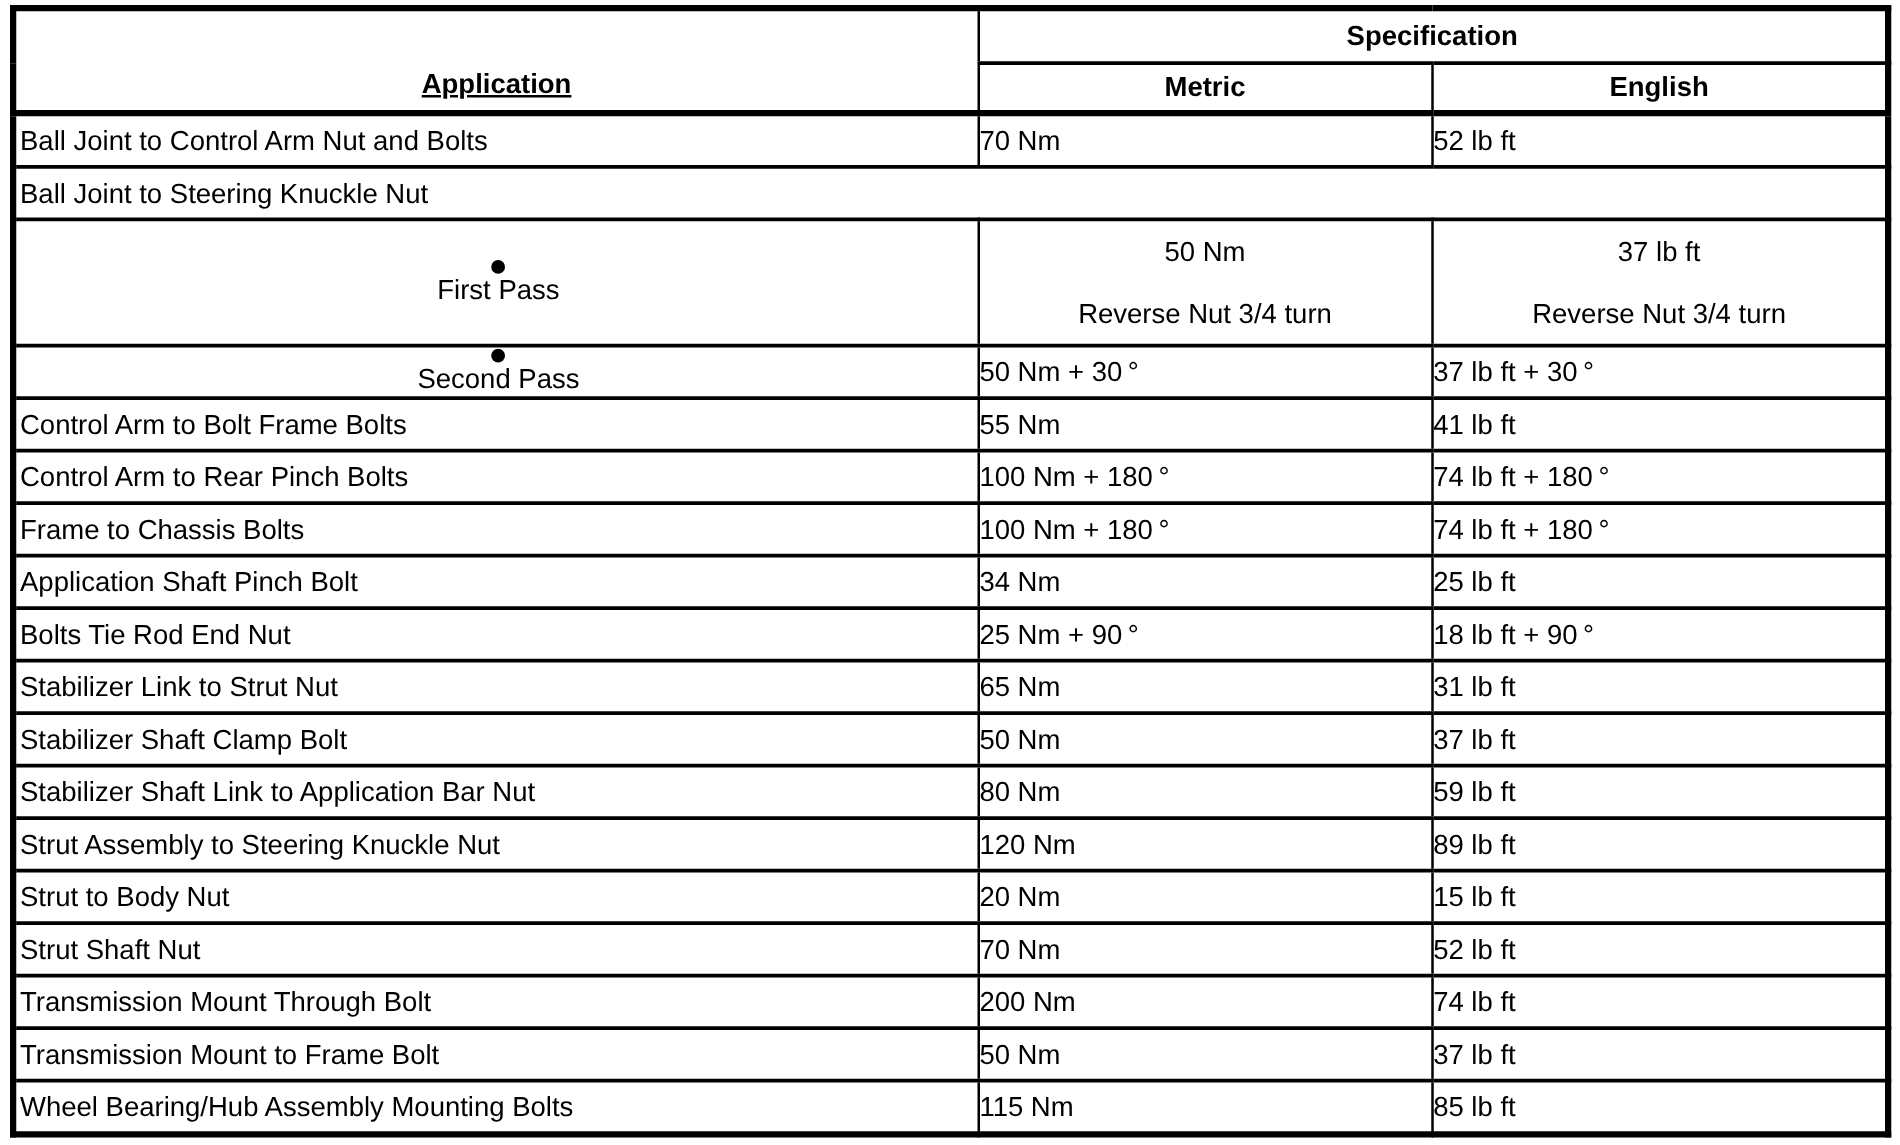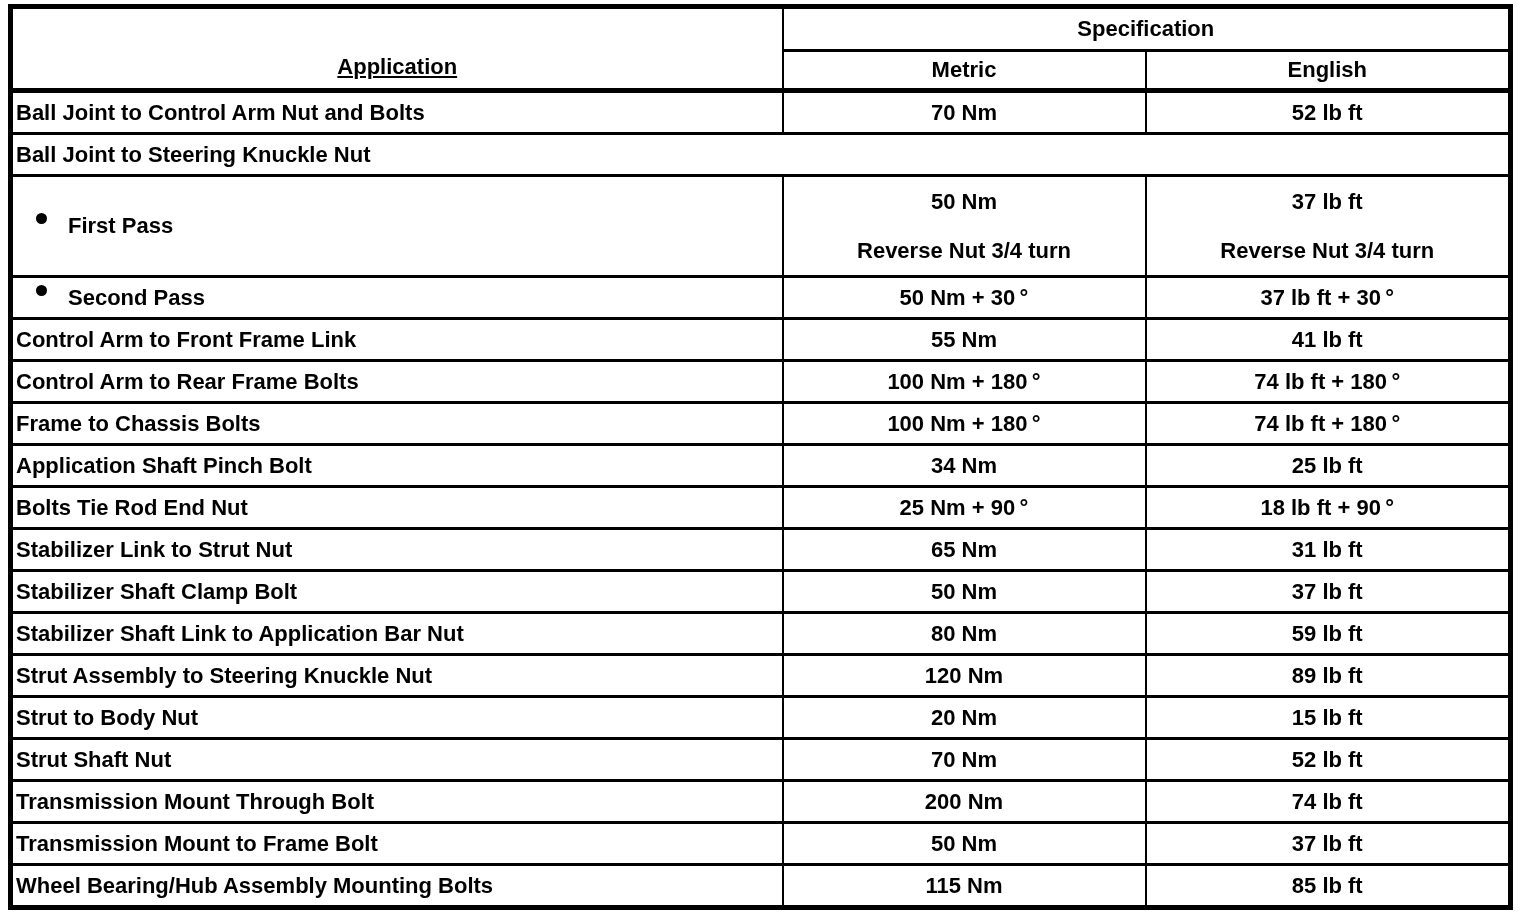--- a/index.html
+++ b/index.html
@@ -28,21 +28,20 @@
   .spec-table td {
     border-left: 2px solid #000000;
     border-right: 2px solid #000000;
     border-top: 3px solid #000000;
     border-bottom: 3px solid #000000;
     font-size: 22px;
     line-height: 26px;
     padding: 0;
     overflow: hidden;
     white-space: nowrap;
-    font-weight: bold;
   }
   .spec-table thead th {
     font-weight: bold;
     text-align: center;
   }
   th.spec-h {
     height: 40px;
     border-bottom-width: 2px;
     vertical-align: middle;
     margin-left: 48px;
@@ -61,35 +60,35 @@
   }
   .spec-table tbody td {
     height: 39px;
     vertical-align: middle;
   }
   td.app-cell {
     text-align: left;
     padding-left: 3px;
   }
   td.val-cell {
-    text-align: center;
   }
   tr.tall td {
     height: 98px;
   }
   .multiline {
     display: flex;
     flex-direction: column;
     justify-content: space-around;
     align-items: center;
     height: 98px;
   }
   .bullet-wrap {
     display: flex;
-    align-items: flex-start;
+    align-items: center;
+    flex-direction: column;
   }
   .bullet {
     flex: none;
     width: 11px;
     height: 11px;
     border-radius: 50%;
     background: #000000;
     margin: 0 21px 0 20px;
   }
 </style>
@@ -146,26 +145,26 @@
           <td class="app-cell">
             <span class="bullet-wrap">
               <span class="bullet"></span>
               <span>Second Pass</span>
             </span>
           </td>
           <td class="val-cell">50 Nm + 30 °</td>
           <td class="val-cell">37 lb ft + 30 °</td>
         </tr>
         <tr>
-          <td class="app-cell">Control Arm to Front Frame Link</td>
+          <td class="app-cell">Control Arm to Bolt Frame Bolts</td>
           <td class="val-cell">55 Nm</td>
           <td class="val-cell">41 lb ft</td>
         </tr>
         <tr>
-          <td class="app-cell">Control Arm to Rear Frame Bolts</td>
+          <td class="app-cell">Control Arm to Rear Pinch Bolts</td>
           <td class="val-cell">100 Nm + 180 °</td>
           <td class="val-cell">74 lb ft + 180 °</td>
         </tr>
         <tr>
           <td class="app-cell">Frame to Chassis Bolts</td>
           <td class="val-cell">100 Nm + 180 °</td>
           <td class="val-cell">74 lb ft + 180 °</td>
         </tr>
         <tr>
           <td class="app-cell">Application Shaft Pinch Bolt</td>

